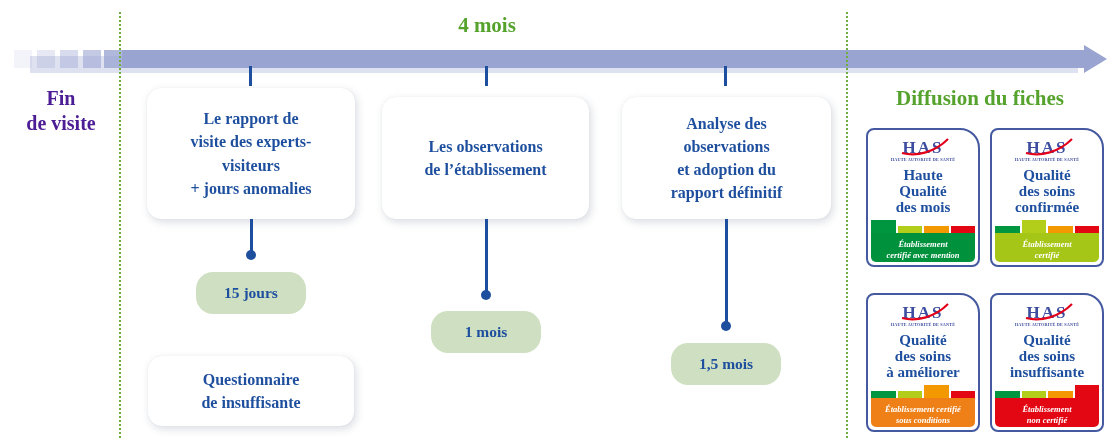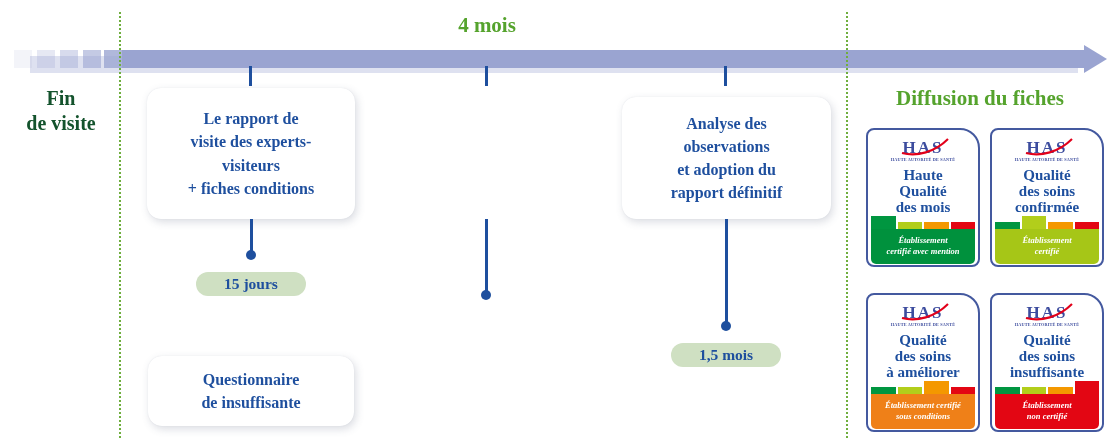--- a/index.html
+++ b/index.html
@@ -14,46 +14,46 @@
   
   .bar-shadow{position:absolute;left:30px;top:56px;width:1048px;height:17px;background:#9aa4d1;opacity:.33;}
   .fade-sq{position:absolute;top:50px;width:18px;height:18px;background:#9aa4d1;}
   .bar{position:absolute;left:122px;top:50px;width:962px;height:18px;background:#9aa4d1;}
   .arrowhead{position:absolute;left:1084px;top:45px;width:0;height:0;
     border-top:14px solid transparent;border-bottom:14px solid transparent;border-left:23px solid #9aa4d1;}
   .tick{position:absolute;top:66px;height:20px;width:3px;background:#1e4f9e;}
   .duration{position:absolute;left:407px;top:13px;width:160px;text-align:center;
     font-size:21px;color:#55a32d;}
   .start-label{position:absolute;left:6px;top:86px;width:110px;text-align:center;
-    font-size:20px;line-height:1.25;color:#14532d;}
+    font-size:20px;line-height:1.25;color:#4c1d95;}
   .end-title{position:absolute;left:852px;top:86px;width:256px;text-align:center;
     font-size:21px;color:#55a32d;white-space:nowrap;}
   
   .card{position:absolute;background:#fff;border-radius:14px;
     box-shadow:2px 3px 9px rgba(70,80,110,.20),0 0 1px rgba(70,80,110,.15);
     display:flex;align-items:center;justify-content:center;text-align:center;
     font-size:16px;line-height:1.45;}
   .vline{position:absolute;width:3px;background:#1e4f9e;}
   .cdot{position:absolute;width:10px;height:10px;border-radius:50%;background:#1e4f9e;}
-  .pill{position:absolute;width:110px;height:24px;background:#cfe0c2;border-radius:17px;
+  .pill{position:absolute;width:110px;height:42px;background:#cfe0c2;border-radius:17px;
     display:flex;align-items:center;justify-content:center;font-size:15.5px;}
   
   .badge{position:absolute;width:114px;height:139px;background:#fff;
     border:2px solid #44599f;border-radius:8px 20px 8px 8px;
     box-sizing:border-box;padding:3px;display:flex;flex-direction:column;align-items:center;}
   .badge .logo{margin-top:3px;line-height:0;}
   .badge .caption{font-size:5px;letter-spacing:.2px;color:#3c4c9e;transform:scale(.85);
     white-space:nowrap;margin-top:-3px;}
   .badge .title{font-size:15px;line-height:1.08;text-align:center;margin-top:5px;color:#1e4f9e;}
   .badge .bottom{margin-top:auto;width:100%;}
   .scale-row{display:flex;gap:2px;height:13px;align-items:flex-end;}
   .seg{flex:1;height:7px;}
   .seg.active{height:13px;background:var(--banner);}
   .banner{background:var(--banner);color:#fff;font-size:8.5px;font-style:italic;
-    text-align:center;line-height:1.3;padding:5px 2px 6px;border-radius:0 0 5px 5px;min-height:24px;
+    text-align:center;line-height:1.3;padding:5px 2px 0;border-radius:0 0 5px 5px;min-height:24px;
     display:flex;flex-direction:column;justify-content:center;}
 </style>
 </head>
 <body>
 
 <div class="stage">
 
   <div class="bar-shadow"></div>
   <div class="fade-sq" style="left:14px;opacity:.12"></div>
   <div class="fade-sq" style="left:37px;opacity:.25"></div>
@@ -69,27 +69,30 @@
   <div class="duration">4 mois</div>
   <div class="dotted" style="left:119px"></div>
   <div class="dotted" style="left:846px"></div>
   <div class="start-label pre">Fin
 de visite</div>
   <div class="end-title">Diffusion du fiches</div>
 
   <div class="card pre" style="left:147px;top:88px;width:208px;height:131px">Le rapport de
 visite des experts-
 visiteurs
-+ fiches conditions</div>
++ jours anomalies</div>
   <div class="vline" style="left:249.5px;top:219px;height:33px"></div>
   <div class="cdot" style="left:246px;top:250px"></div>
   <div class="pill" style="left:196px;top:272px">15 jours</div>
 
+  <div class="card pre" style="left:382px;top:97px;width:207px;height:122px">Les observations
+de l’établissement</div>
   <div class="vline" style="left:484.5px;top:219px;height:73px"></div>
   <div class="cdot" style="left:481px;top:290px"></div>
+  <div class="pill" style="left:431px;top:311px">1 mois</div>
 
   <div class="card pre" style="left:622px;top:97px;width:209px;height:122px">Analyse des
 observations
 et adoption du
 rapport définitif</div>
   <div class="vline" style="left:724.5px;top:219px;height:104px"></div>
   <div class="cdot" style="left:721px;top:321px"></div>
   <div class="pill" style="left:671px;top:343px">1,5 mois</div>
 
   <div class="card pre" style="left:148px;top:356px;width:206px;height:70px">Questionnaire

